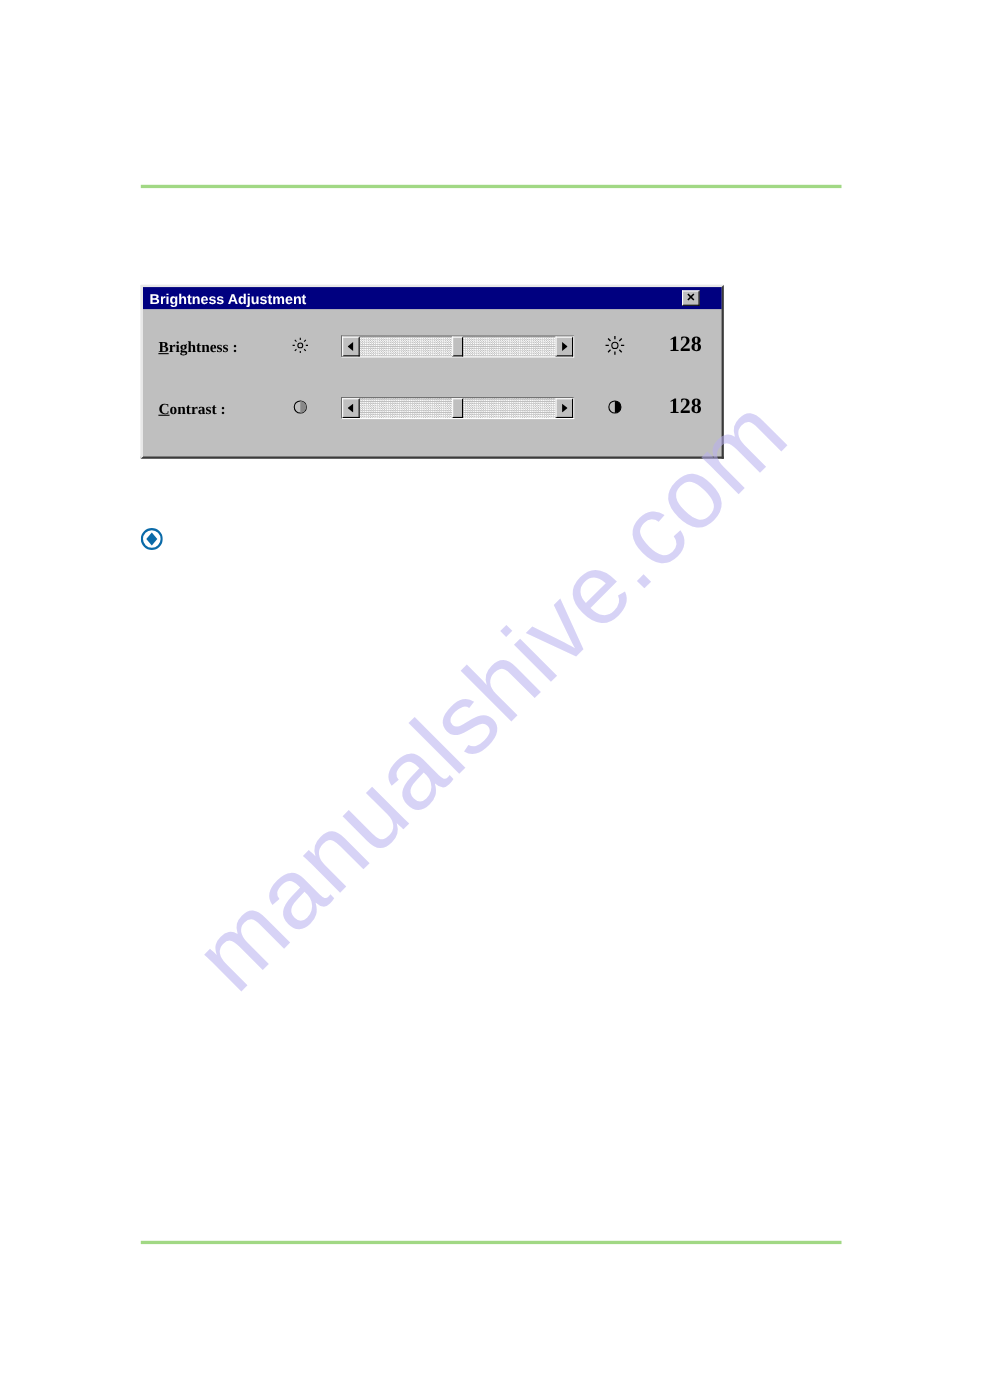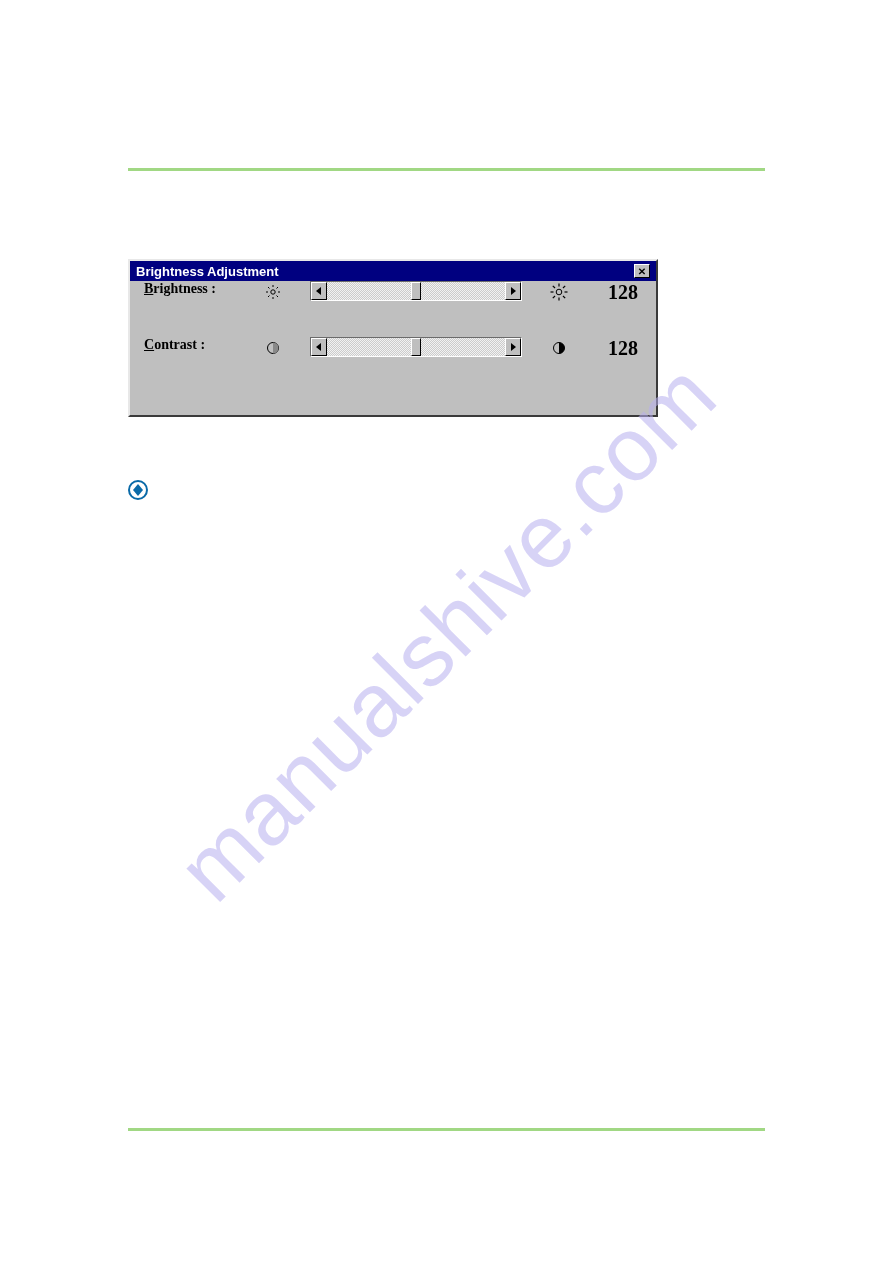--- a/index.html
+++ b/index.html
@@ -49,40 +49,40 @@
     border-bottom: 2px solid #3a3a3a;
   }
   .titlebar {
     height: 20px;
     background: #000080;
     color: #fff;
     font-size: 13px;
     font-weight: bold;
     display: flex;
     align-items: center;
-    padding: 0 6px 0 6px;
+    padding: 0 20px 0 6px;
     font-family: "MS Sans Serif", Tahoma, sans-serif;
   }
   .titlebar .spacer { flex: 1; }
   .close-btn {
     width: 16px; height: 14px;
     background: #bfbfbf;
     border-top: 1px solid #fff;
     border-left: 1px solid #fff;
     border-right: 1px solid #000;
     border-bottom: 1px solid #000;
     display: flex; align-items: center; justify-content: center;
     font-size: 10px; font-weight: bold; color: #000;
     font-family: Arial;
   }
   .row {
     display: flex;
-    align-items: flex-start;
+    align-items: flex-end;
     height: 56px;
-    padding: 0 14px;
+    padding: 12px 14px;
     gap: 26px;
   }
   .row .label {
     width: 96px;
     font-size: 14px;
     font-weight: bold;
     font-family: "Times New Roman", serif;
   }
   .row .label .ul { text-decoration: underline; }
   .icon-slot {

